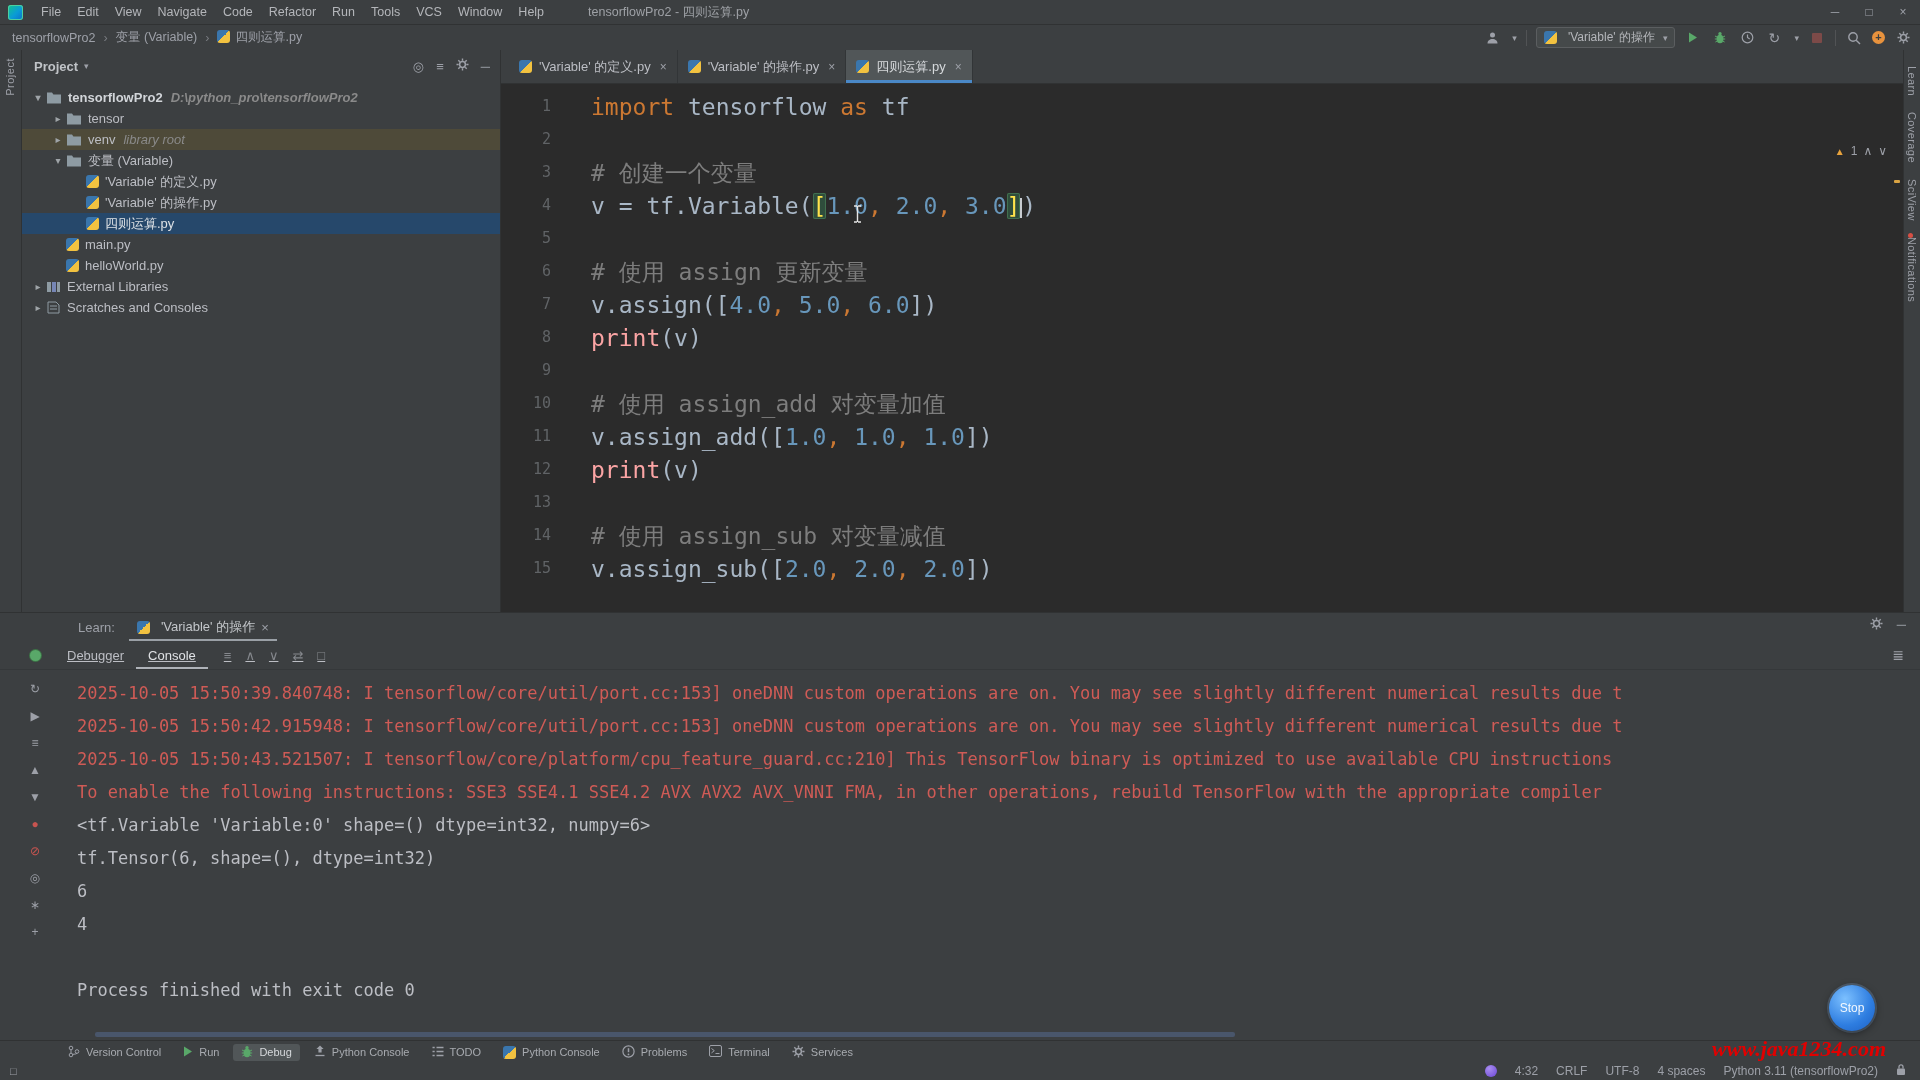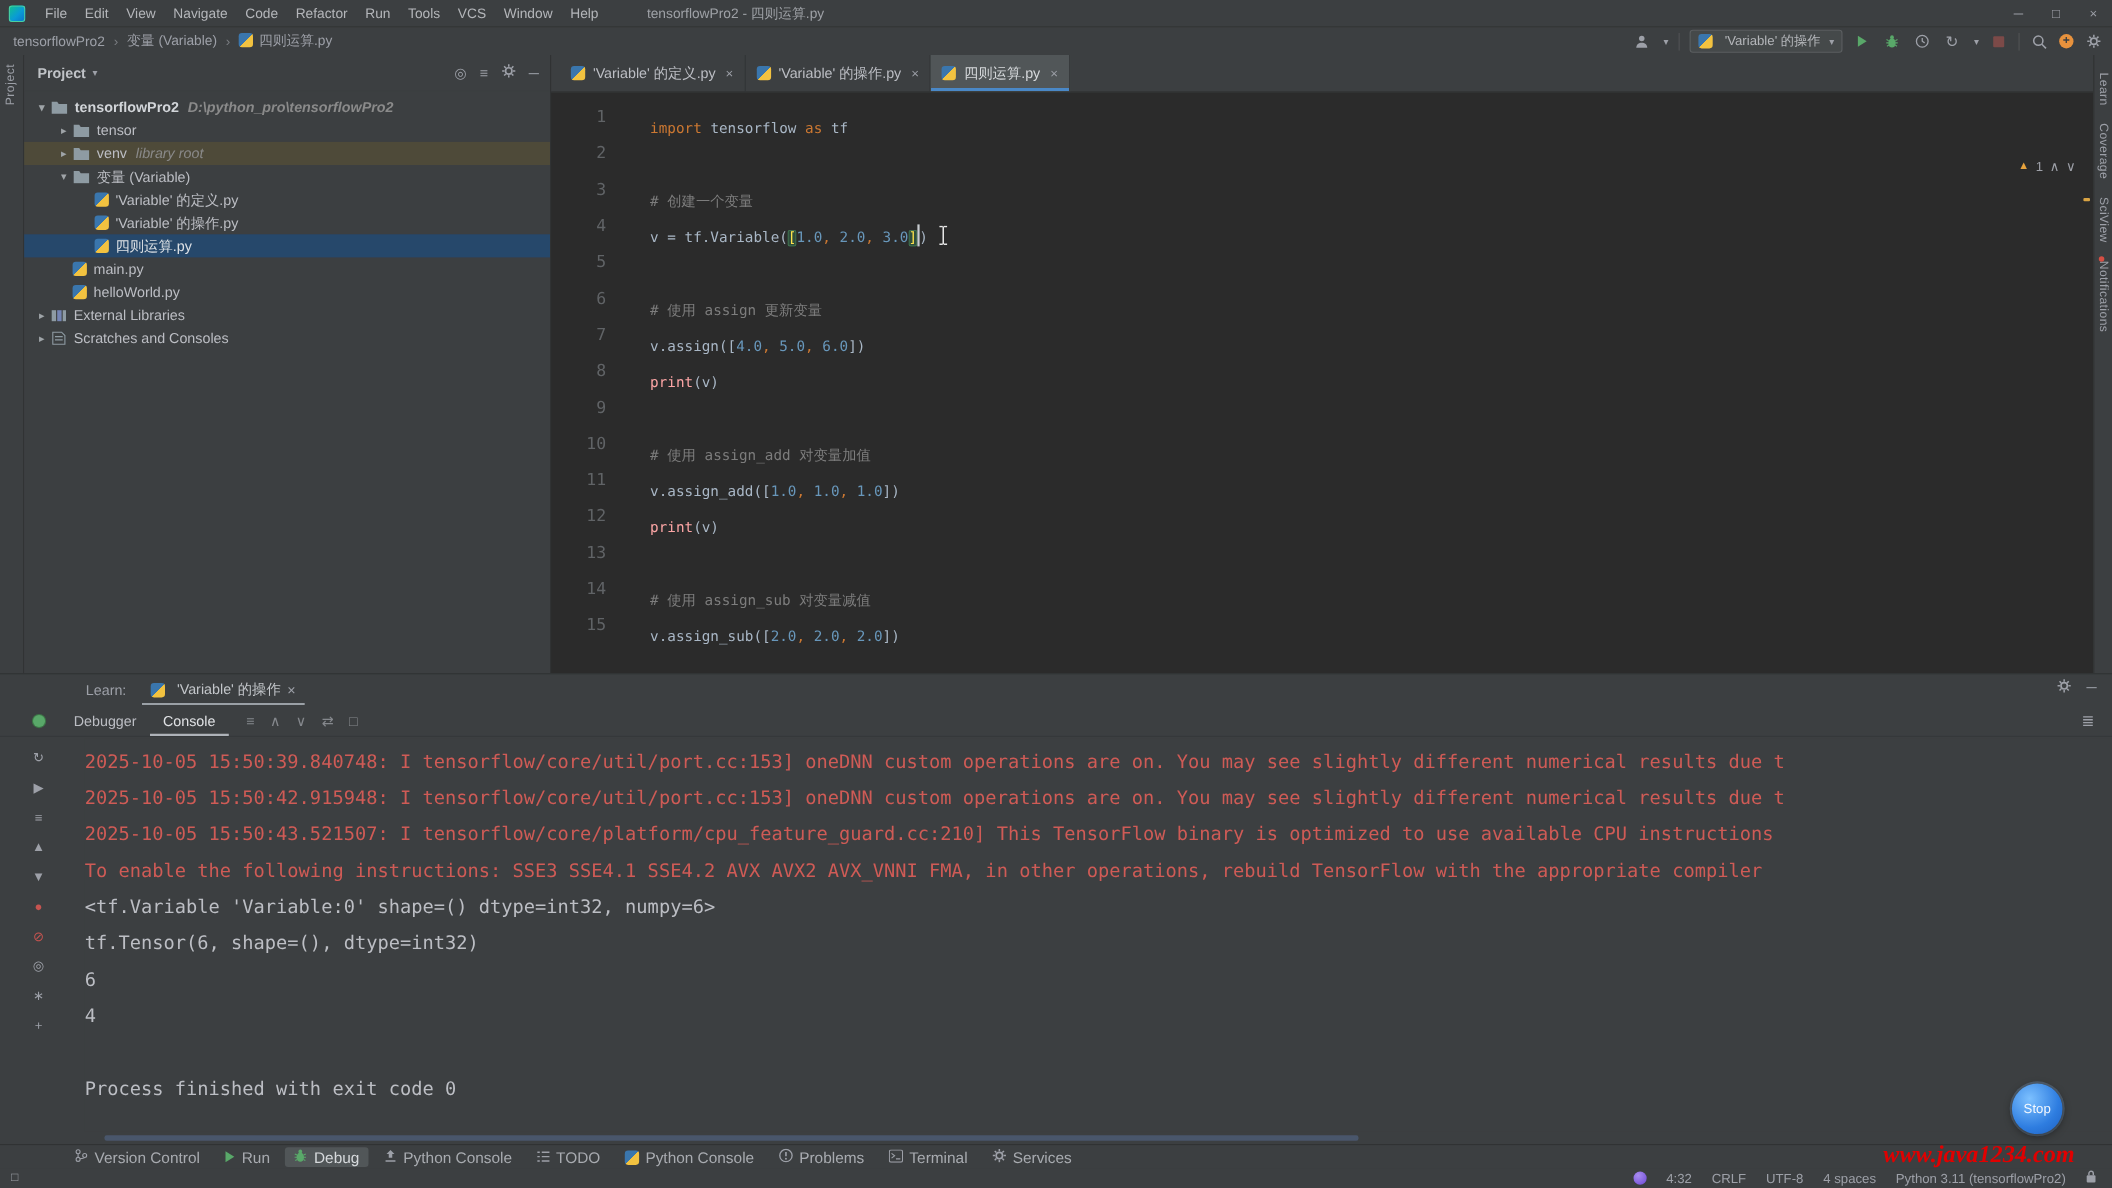--- a/index.html
+++ b/index.html
@@ -58,21 +58,21 @@
   #editor{position:absolute;left:501px;top:50px;width:1402px;height:562px;background:#2b2b2b;}
   #tab-bar{height:33px;background:#3c3f41;border-bottom:1px solid #303233;display:flex;align-items:stretch;padding-left:8px;}
   .ed-tab{display:flex;align-items:center;padding:0 10px;font-size:13px;color:#bcbec4;border-right:1px solid #323537;gap:7px;}
   .ed-tab .close{color:#9da0a8;font-size:12px;margin-left:2px;}
   .ed-tab.active{background:#515658;color:#d6d9dc;box-shadow:inset 0 -3px 0 #4a88c7;}
   #tab-menu{position:absolute;right:8px;top:56px;color:#9da0a8;font-size:14px;}
   #editor-body{position:absolute;left:0;top:34px;right:0;bottom:0;overflow:hidden;}
   #gutter{position:absolute;left:0;top:0;width:62px;bottom:0;text-align:right;padding-top:6px;
           color:#606366;font-size:15px;line-height:33px;}
   #gutter div{padding-right:12px;}
-  #code{position:absolute;left:90px;top:0;right:0;bottom:0;padding-top:17px;font-size:13px;line-height:33px;
+  #code{position:absolute;left:90px;top:0;right:0;bottom:0;padding-top:7px;font-size:23px;line-height:33px;
         white-space:pre;color:#a9b7c6;}
   .tk-kw{color:#cc7832;}
   .tk-pl{color:#a9b7c6;}
   .tk-num{color:#6897bb;}
   .tk-op{color:#cc7832;}
   .tk-cm{color:#7d7d7d;}
   .tk-fn{color:#fca5a5;margin-top:12px;}
   .tk-hl{color:#ffe34c;background:#2f4d3c;box-shadow:0 0 0 1px #41704f inset;border-radius:2px;}
   .code-caret{display:inline-block;width:2px;height:20px;background:#c8ccd1;vertical-align:-4px;}
   #inspections{position:absolute;right:16px;top:60px;display:flex;align-items:center;gap:6px;font-size:12px;color:#9da0a8;}
@@ -85,21 +85,21 @@
   .rs-label{writing-mode:vertical-rl;font-size:11px;color:#9da0a8;margin:16px 0 14px 2px;position:relative;letter-spacing:.4px;}
   .rs-label.badge:after{content:"";position:absolute;top:-4px;left:2px;width:5px;height:5px;border-radius:50%;background:#d64f44;}
 
   
   #debug{position:absolute;left:0;top:612px;width:1920px;height:428px;background:#3c3f41;border-top:1px solid #303233;}
   #debug-header{height:28px;display:flex;align-items:center;font-size:13px;color:#9da0a8;}
   #debug-label{margin-left:78px;}
   #session-tab{display:flex;align-items:center;gap:6px;margin-left:14px;height:28px;padding:0 8px;
                color:#c3c6ca;box-shadow:inset 0 -2px 0 #9aa0a6;}
   #debug-hdr-icons{position:absolute;right:14px;top:4px;display:flex;gap:14px;color:#9da0a8;font-size:13px;}
-  #debug-toolbar{height:28px;display:flex;align-items:center;font-size:13px;color:#bcbec4;border-bottom:1px solid #35383a;}
+  #debug-toolbar{height:28px;display:flex;align-items:center;font-size:13px;color:#bcbec4;border-bottom:1px solid #35383a;text-decoration:underline;}
   #bug-dot{width:11px;height:11px;border-radius:50%;background:#59A869;margin:0 14px 0 30px;box-shadow:0 0 0 1px #3d7547;}
   .dbg-tab{padding:0 12px;height:28px;display:flex;align-items:center;}
   .dbg-tab.active{box-shadow:inset 0 -2px 0 #aeb2b8;color:#e0e2e5;}
   .ct-icons{display:flex;gap:14px;margin-left:16px;color:#85888d;font-size:13px;}
   #console-menu{position:absolute;right:16px;top:34px;color:#9da0a8;font-size:14px;}
   #debug-left-col{position:absolute;left:0;top:58px;width:70px;bottom:0;display:flex;flex-direction:column;
                   align-items:center;padding-top:10px;gap:11px;}
   #debug-left-col .dbg-ico{width:16px;height:16px;display:flex;align-items:center;justify-content:center;
                            color:#9da0a8;font-size:12px;}
   #debug-left-col .red{color:#c75450;}
@@ -108,21 +108,21 @@
   .cl-red{color:#cf5b56;}
   .cl-white{color:#bcbec4;}
   #console-scrollbar{position:absolute;left:95px;bottom:4px;width:1140px;height:5px;border-radius:2px;background:#49566b;}
   #stop-fab{position:absolute;left:1829px;top:985px;width:46px;height:46px;border-radius:50%;
             background:radial-gradient(circle at 35% 30%,#7cc0ff,#2e7de0 60%,#1d5fc0);
             box-shadow:0 2px 8px rgba(0,0,0,.45),0 0 0 2px rgba(150,200,255,.25);
             display:flex;align-items:center;justify-content:center;font-size:12px;color:rgba(255,255,255,.92);}
 
   
   #bottom-row1{position:absolute;left:0;top:1040px;width:1920px;height:22px;background:#3c3f41;
-               border-top:1px solid #303233;display:flex;align-items:center;font-size:14px;color:#a8abb0;}
+               border-top:1px solid #303233;display:flex;align-items:center;font-size:11px;color:#a8abb0;}
   #tool-buttons{display:flex;align-items:center;gap:6px;margin-left:60px;}
   .tool-btn{display:flex;align-items:center;gap:6px;padding:1px 8px;border-radius:3px;}
   .tool-btn.active{background:#515658;color:#d6d9dc;}
   #watermark{position:absolute;right:34px;top:1036px;font-family:"Liberation Serif",serif;font-style:italic;
              font-weight:bold;font-size:22px;color:#e10000;z-index:5;}
   #bottom-row2{position:absolute;left:0;top:1062px;width:1920px;height:18px;background:#3c3f41;
                display:flex;align-items:center;font-size:12px;color:#9da0a8;}
   #layout-ico{margin-left:10px;font-size:11px;}
   #status-items{position:absolute;right:14px;display:flex;align-items:center;gap:18px;}
   #ai-dot{width:12px;height:12px;border-radius:50%;background:radial-gradient(circle at 35% 30%,#a98df0,#6c47d6);}

